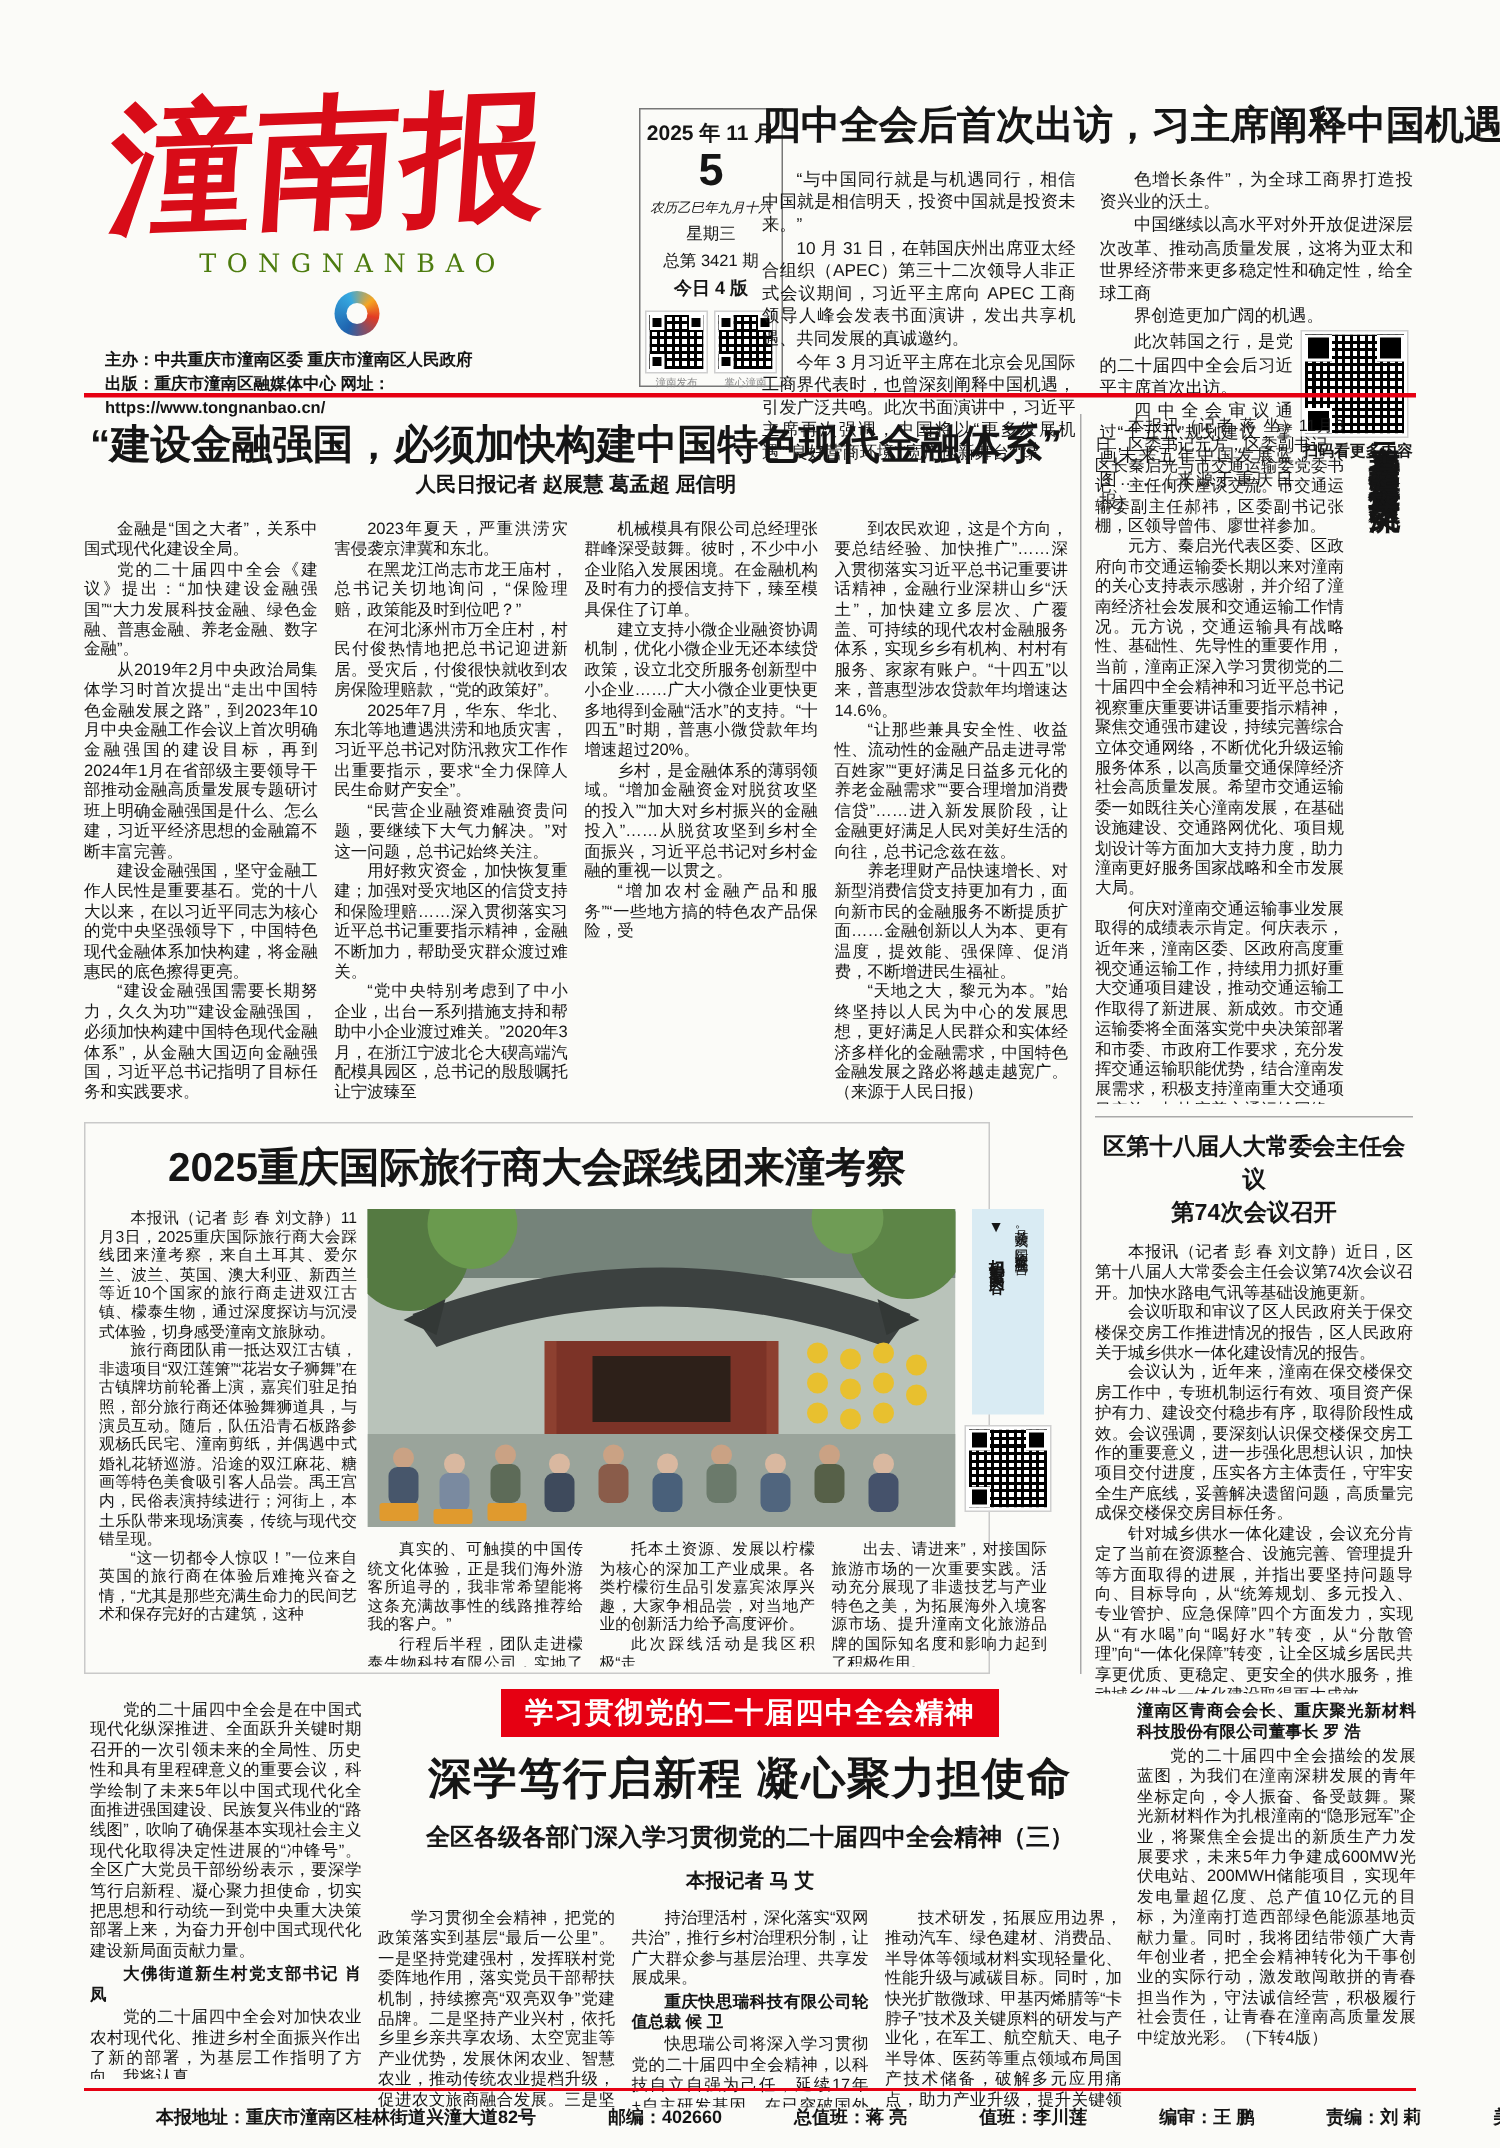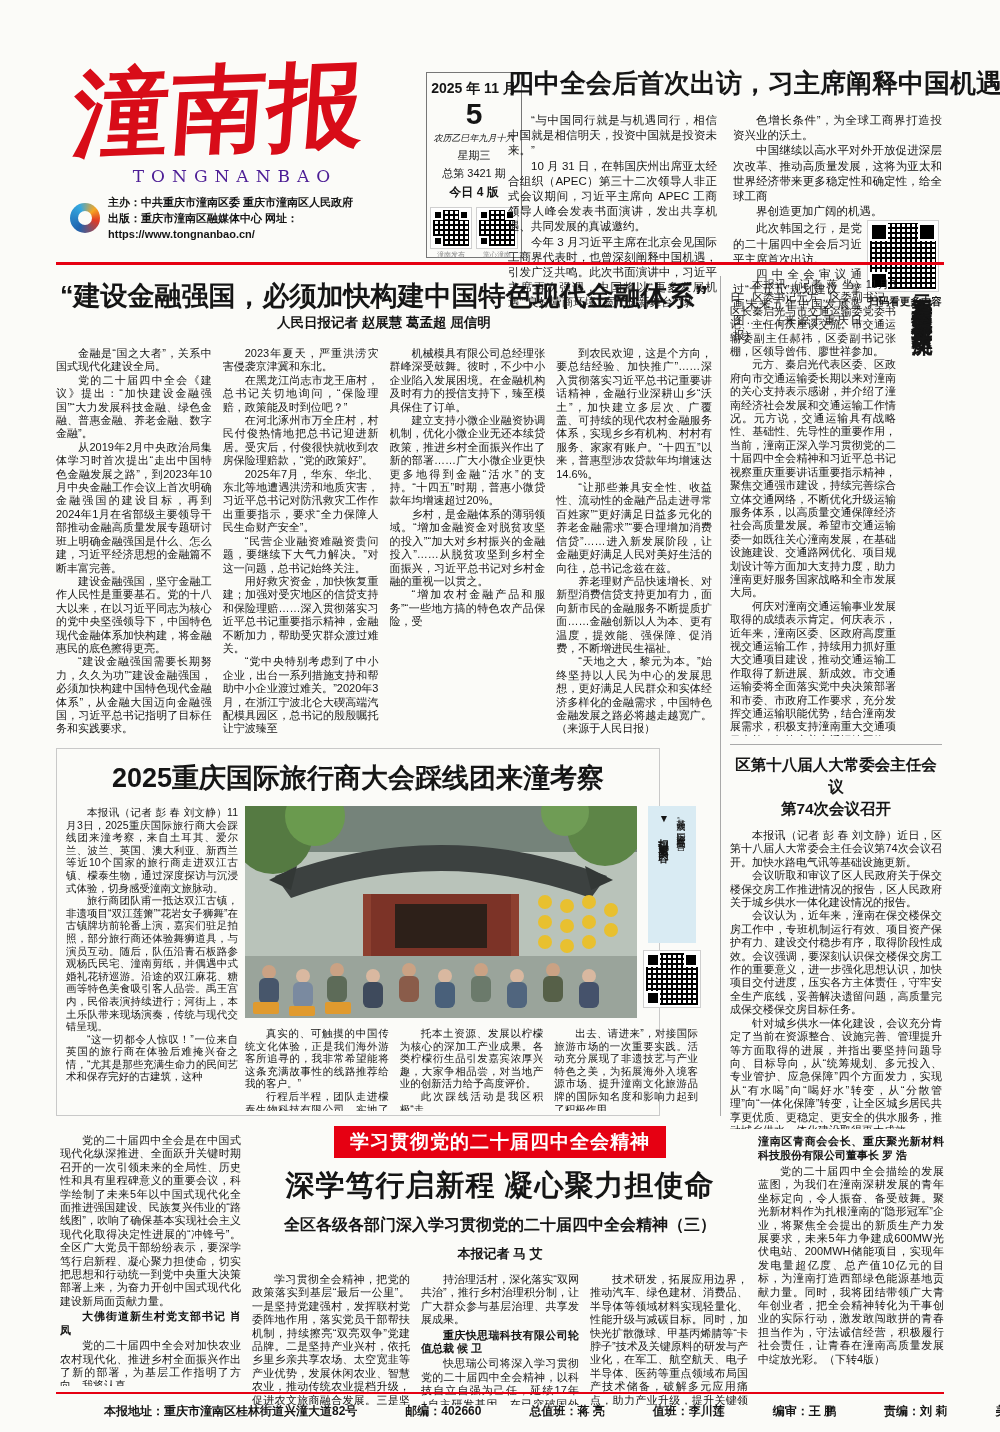--- a/index.html
+++ b/index.html
@@ -7,23 +7,23 @@
           font-family:"Liberation Sans", sans-serif; color:#151515; overflow:hidden; }
   .abs { position:absolute; }
   p { margin:0; }
   .para { text-indent:2em; margin:0; }
   .news-body { font-size:11px; line-height:13.4px; text-align:justify; overflow:hidden; }
 
   
   .mast-title { font-family:"DejaVu Serif", serif; font-weight:900; color:#d80c18;
                 font-size:95px; line-height:1.05; letter-spacing:2px;
                 transform:skewX(-6deg) rotate(-2deg); transform-origin:left bottom; white-space:nowrap; }
-  .mast-latin { font-family:"DejaVu Serif", serif; font-size:17px; letter-spacing:7px; color:#4c1d95;
+  .mast-latin { font-family:"DejaVu Serif", serif; font-size:17px; letter-spacing:7px; color:#4d7c0f;
                 text-align:center; width:330px; margin-top:2px; }
-  .mast-org-row { display:flex; align-items:center; gap:8px; margin-top:8px; }
+  .mast-org-row { display:flex; align-items:center; gap:8px; margin-top:8px;flex-direction:column; }
   .logo { width:30px; height:30px; border-radius:50%;
           background:conic-gradient(from 210deg,#1f63ae,#35a8e0 35%,#f5a623 55%,#e23b24 70%,#1f63ae);
           position:relative; flex:0 0 auto; }
   .logo::after { content:""; position:absolute; left:8px; top:8px; width:14px; height:14px;
                  border-radius:50%; background:#fbfbf8; }
   .mast-org { font-size:11px; font-weight:bold; line-height:16px; }
 
   
   .datebox { border:1px solid #777; text-align:center; padding:7px 4px 4px; box-sizing:border-box; }
   .db-ym { font-size:14px; font-weight:bold; }
@@ -188,21 +188,21 @@
           <p class="para">2023年夏天，严重洪涝灾害侵袭京津冀和东北。</p>
           <p class="para">在黑龙江尚志市龙王庙村，总书记关切地询问，“保险理赔，政策能及时到位吧？”</p>
           <p class="para">在河北涿州市万全庄村，村民付俊热情地把总书记迎进新居。受灾后，付俊很快就收到农房保险理赔款，“党的政策好”。</p>
           <p class="para">2025年7月，华东、华北、东北等地遭遇洪涝和地质灾害，习近平总书记对防汛救灾工作作出重要指示，要求“全力保障人民生命财产安全”。</p>
           <p class="para">“民营企业融资难融资贵问题，要继续下大气力解决。”对这一问题，总书记始终关注。</p>
           <p class="para">用好救灾资金，加快恢复重建；加强对受灾地区的信贷支持和保险理赔……深入贯彻落实习近平总书记重要指示精神，金融不断加力，帮助受灾群众渡过难关。</p>
           <p class="para">“党中央特别考虑到了中小企业，出台一系列措施支持和帮助中小企业渡过难关。”2020年3月，在浙江宁波北仑大碶高端汽配模具园区，总书记的殷殷嘱托让宁波臻至</p>
         </div>
       <div class="fin-col news-body">
           <p class="para">机械模具有限公司总经理张群峰深受鼓舞。彼时，不少中小企业陷入发展困境。在金融机构及时有力的授信支持下，臻至模具保住了订单。</p>
-          <p class="para">建立支持小微企业融资协调机制，优化小微企业无还本续贷政策，推进乡村全面振兴作出了新的部署……广大小微企业更快更多地得到金融“活水”的支持。“十四五”时期，普惠小微贷款年均增速超过20%。</p>
+          <p class="para">建立支持小微企业融资协调机制，优化小微企业无还本续贷政策，设立北交所服务创新型中小企业……广大小微企业更快更多地得到金融“活水”的支持。“十四五”时期，普惠小微贷款年均增速超过20%。</p>
           <p class="para">乡村，是金融体系的薄弱领域。“增加金融资金对脱贫攻坚的投入”“加大对乡村振兴的金融投入”……从脱贫攻坚到乡村全面振兴，习近平总书记对乡村金融的重视一以贯之。</p>
           <p class="para">“增加农村金融产品和服务”“一些地方搞的特色农产品保险，受</p>
         </div>
       <div class="fin-col news-body">
           <p class="para">到农民欢迎，这是个方向，要总结经验、加快推广”……深入贯彻落实习近平总书记重要讲话精神，金融行业深耕山乡“沃土”，加快建立多层次、广覆盖、可持续的现代农村金融服务体系，实现乡乡有机构、村村有服务、家家有账户。“十四五”以来，普惠型涉农贷款年均增速达14.6%。</p>
           <p class="para">“让那些兼具安全性、收益性、流动性的金融产品走进寻常百姓家”“更好满足日益多元化的养老金融需求”“要合理增加消费信贷”……进入新发展阶段，让金融更好满足人民对美好生活的向往，总书记念兹在兹。</p>
           <p class="para">养老理财产品快速增长、对新型消费信贷支持更加有力，面向新市民的金融服务不断提质扩面……金融创新以人为本、更有温度，提效能、强保障、促消费，不断增进民生福祉。</p>
           <p class="para">“天地之大，黎元为本。”始终坚持以人民为中心的发展思想，更好满足人民群众和实体经济多样化的金融需求，中国特色金融发展之路必将越走越宽广。（来源于人民日报）</p>
         </div>
     </div>

